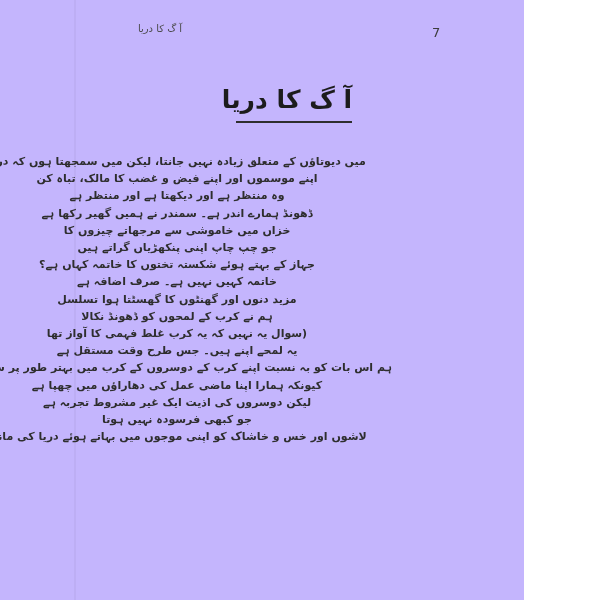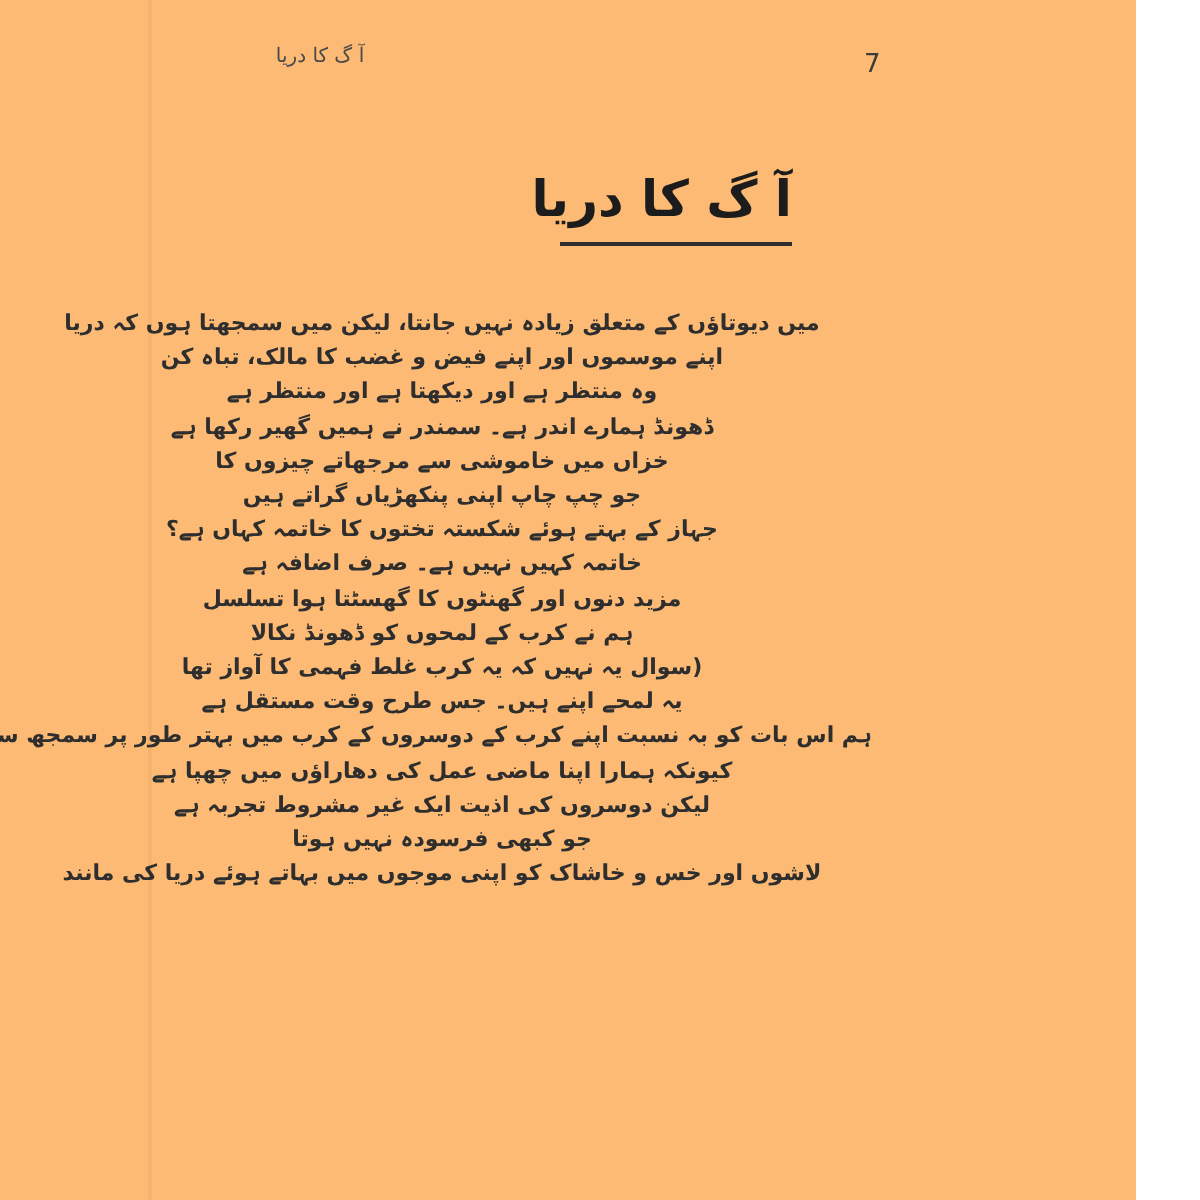--- a/index.html
+++ b/index.html
@@ -2,23 +2,23 @@
 <html lang="ur"><head>
 <meta charset="utf-8">
 <style>
   html, body {
     margin: 0;
     padding: 0;
     background: #ffffff;
   }
   .page {
     position: relative;
-    width: 568px;
+    width: 524px;
     height: 600px;
-    background: #fdba74;
+    background: #c4b5fd;
     overflow: hidden;
     font-family: "DejaVu Sans", sans-serif;
     color: #2b2b2b;
   }
   
   .page-edge {
     position: absolute;
     left: 74px;
     top: 0;
     width: 2px;

